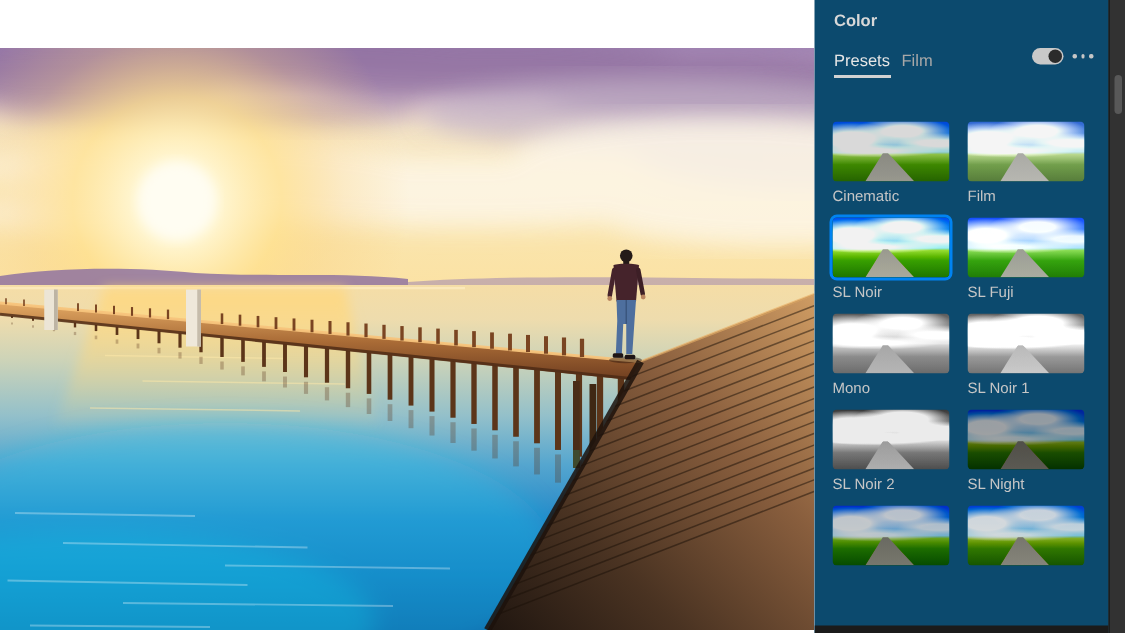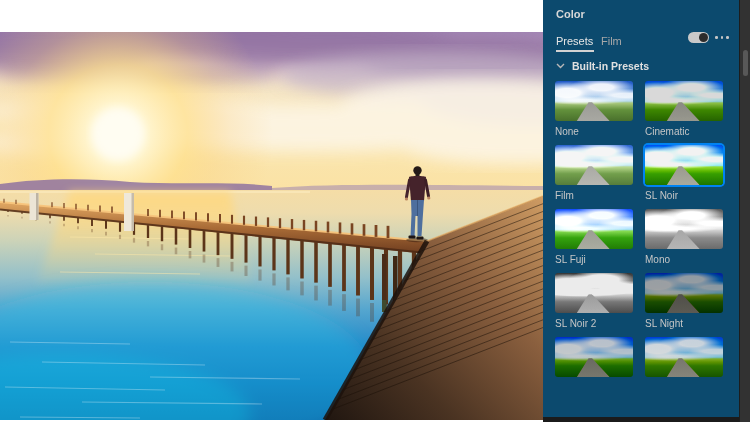--- a/index.html
+++ b/index.html
@@ -336,34 +336,22 @@
 
   <div class="toggle">
       <div class="knob"></div>
     </div>
   <div class="more-dots">
       <i></i>
       <i></i>
       <i></i>
     </div>
 
-  <div class="section-row">
-    <svg width="9" height="6" viewBox="0 0 9 6">
-      <polyline points="1,1 4.5,4.5 8,1" fill="none" stroke="#b8b8b8" stroke-width="1.4"></polyline>
-    </svg>
-    <span class="section-label">Built-in Presets</span>
-  </div>
 
   <div class="preset-grid">
-    <div class="preset">
-      <div class="thumb th-none">
-          <div class="road"></div>
-        </div>
-      <div class="plabel">None</div>
-    </div>
     <div class="preset">
       <div class="thumb th-cinematic">
           <div class="road"></div>
         </div>
       <div class="plabel">Cinematic</div>
     </div>
     <div class="preset">
       <div class="thumb th-film">
           <div class="road"></div>
         </div>
@@ -379,20 +367,26 @@
       <div class="thumb th-fuji">
           <div class="road"></div>
         </div>
       <div class="plabel">SL Fuji</div>
     </div>
     <div class="preset">
       <div class="thumb th-mono">
           <div class="road"></div>
         </div>
       <div class="plabel">Mono</div>
+    </div>
+    <div class="preset">
+      <div class="thumb th-noir1">
+          <div class="road"></div>
+        </div>
+      <div class="plabel">SL Noir 1</div>
     </div>
     <div class="preset">
       <div class="thumb th-noir2">
           <div class="road"></div>
         </div>
       <div class="plabel">SL Noir 2</div>
     </div>
     <div class="preset">
       <div class="thumb th-night">
           <div class="road"></div>

